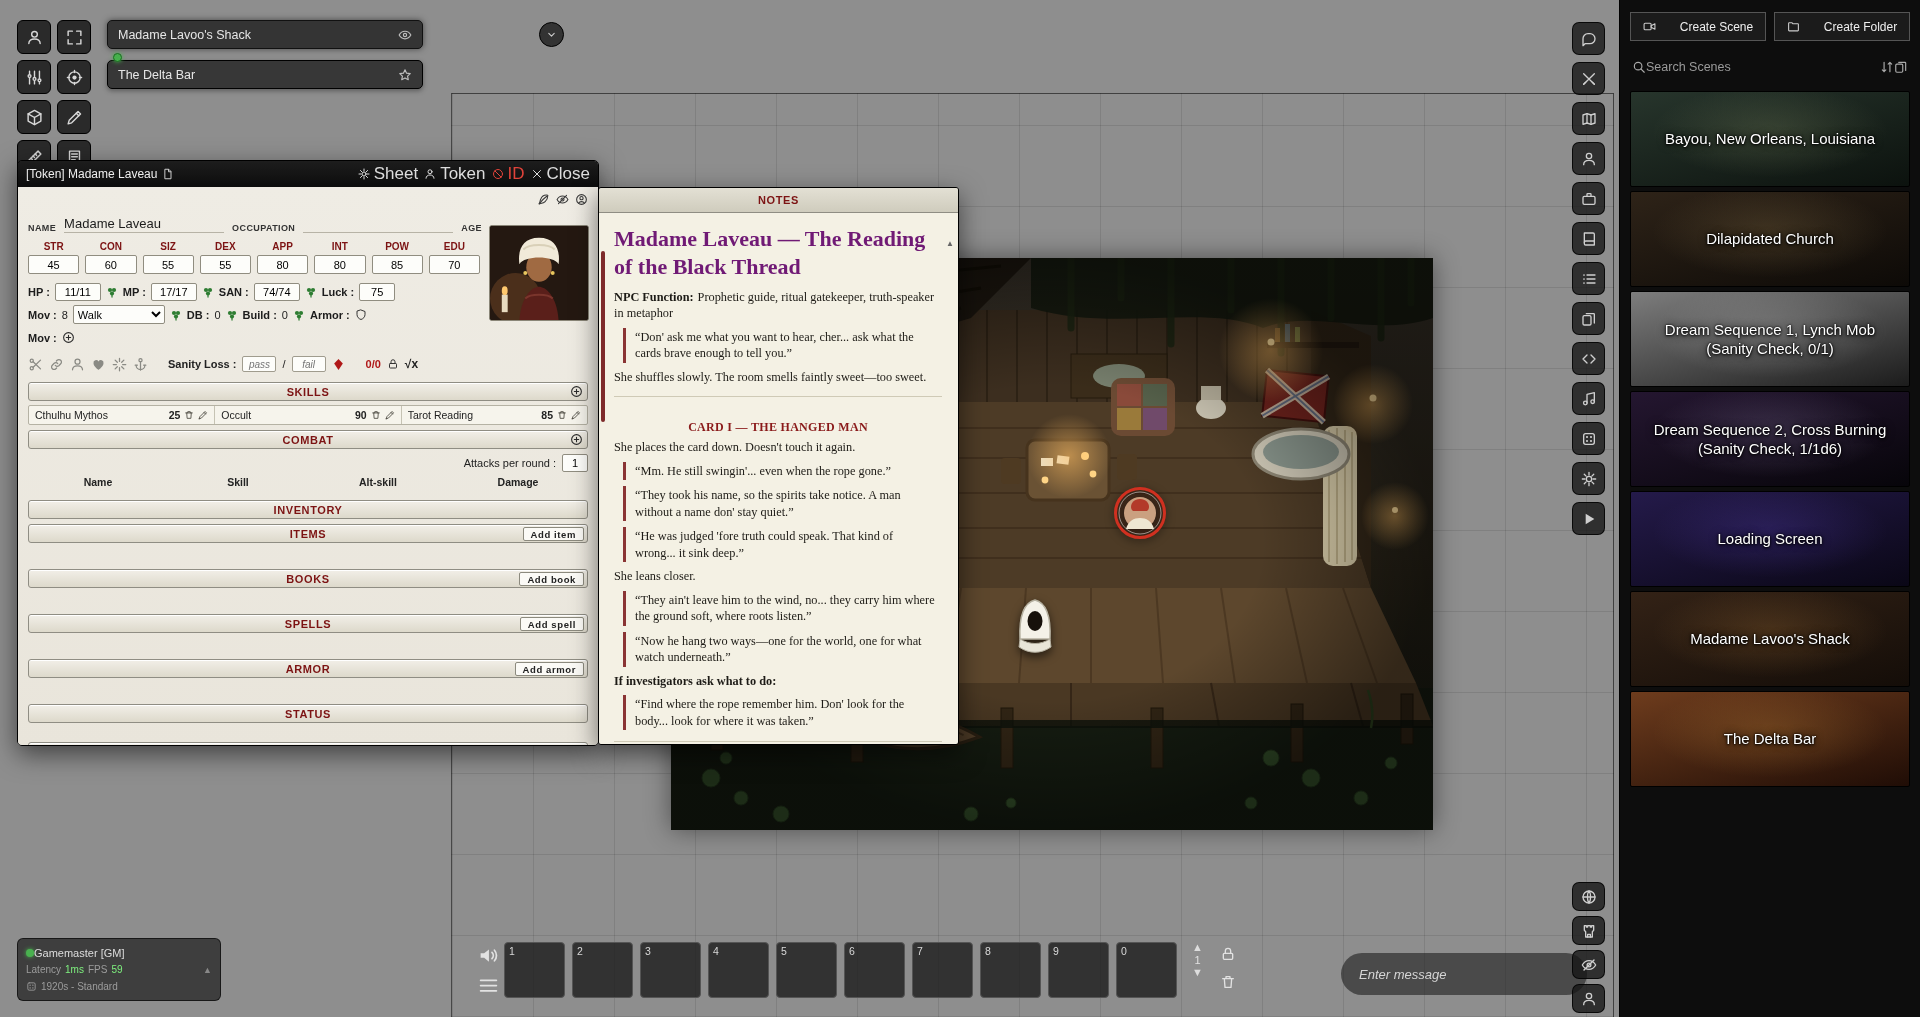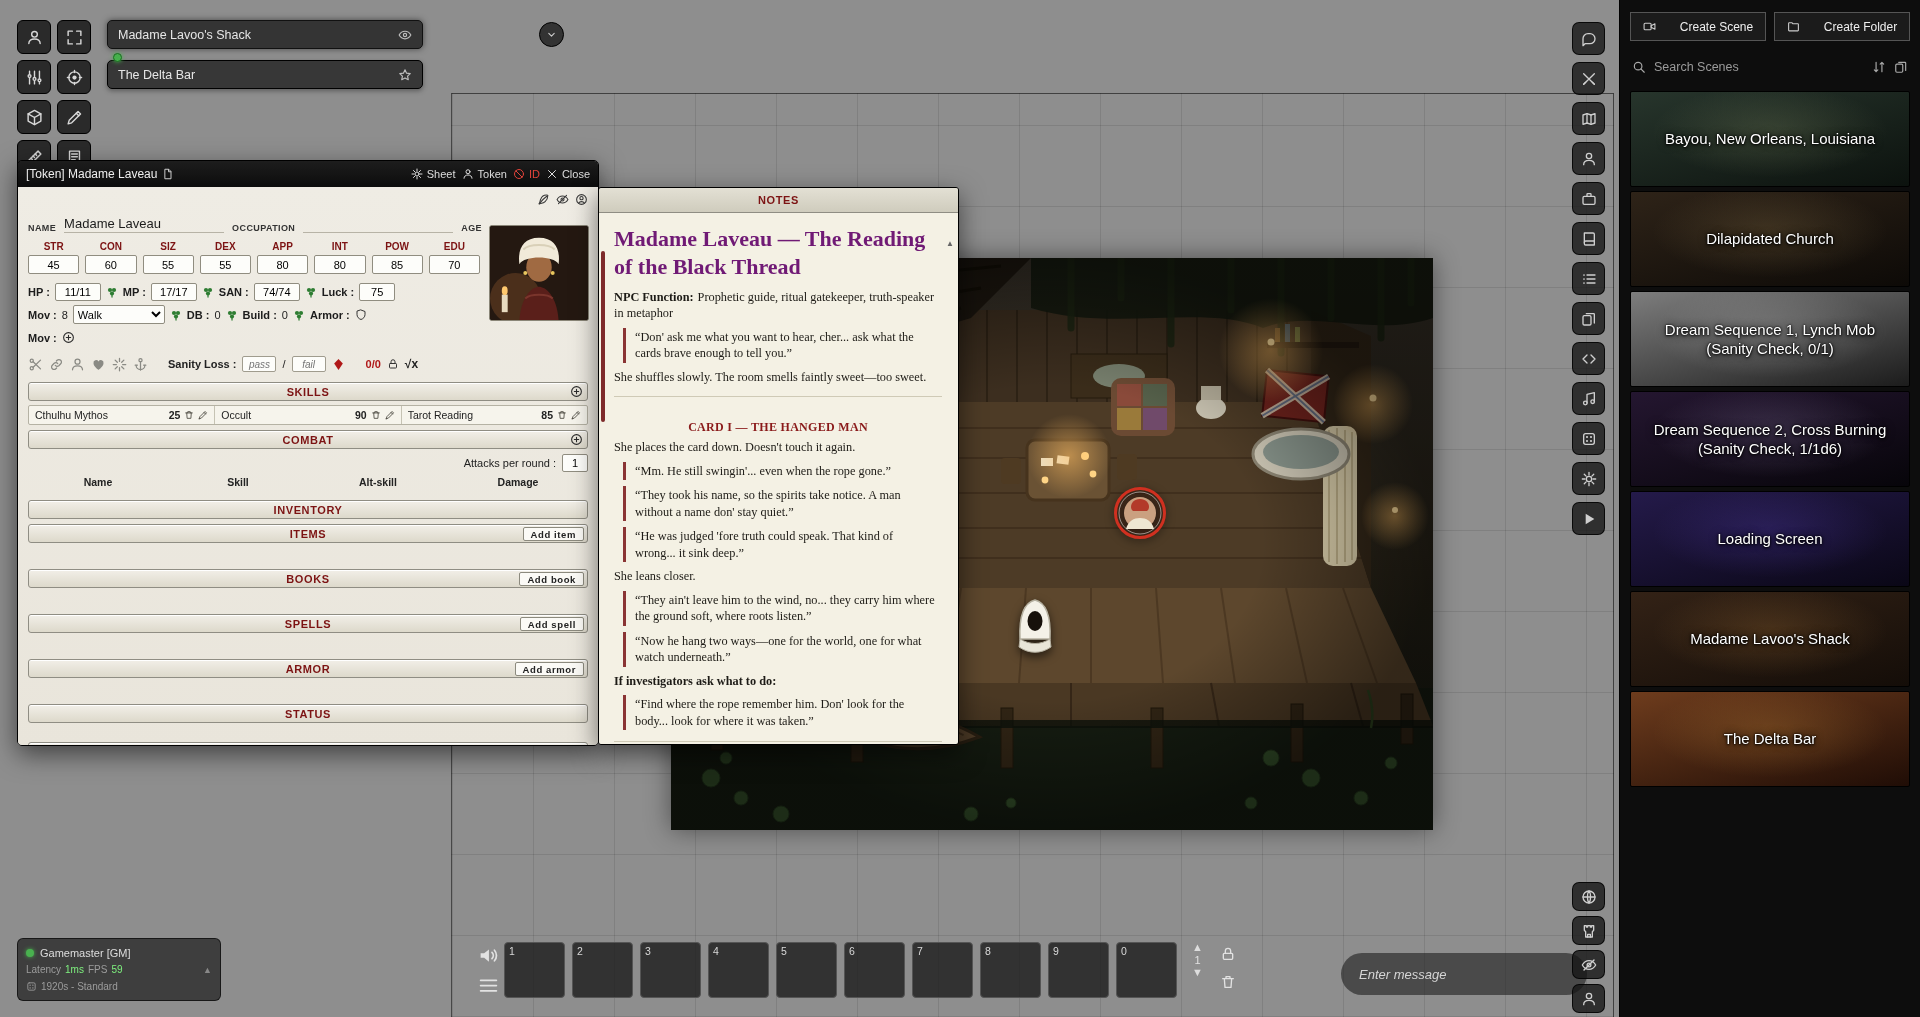--- a/index.html
+++ b/index.html
@@ -38,21 +38,21 @@
   .nav-caret [data-icon]{width:13px;height:13px}
   .presence-dot{position:absolute;left:6px;top:33px;width:9px;height:9px;border-radius:50%;
     background:#46b14c;border:1px solid #1c6a22;box-shadow:0 0 4px #46b14c}
 
   
   .window{position:absolute;border:1px solid #000;border-radius:5px;overflow:hidden;
     box-shadow:0 8px 26px rgba(0,0,0,.55);z-index:30}
   .window-header{height:26px;background:linear-gradient(#1d1d1d,#0c0c0c);color:#eee;display:flex;align-items:center;
     padding:0 8px;font-size:12px;gap:6px}
   .wh-title{flex:1;display:flex;align-items:center;gap:5px;white-space:nowrap;overflow:hidden}
-  .wh-btn{display:flex;align-items:center;gap:4px;color:#ddd;font-size:11px;white-space:nowrap}
+  .wh-btn{display:flex;align-items:center;gap:4px;color:#ddd;font-size:17px;white-space:nowrap}
   .wh-btn [data-icon]{width:12px;height:12px}
   .wh-btn.danger{color:#e0433a}
   .mini-icon{width:12px;height:12px;color:#ccc}
 
   
   .sheet{left:17px;top:160px;width:582px;height:586px}
   .sheet-body{position:relative;height:560px;background:linear-gradient(#efece4,#e9e5db);padding:20px 10px;
     font-size:11px;color:#222}
   .sheet input,.sheet select{font-family:"Liberation Sans",sans-serif}
   .id-row{display:flex;align-items:flex-end;gap:8px;height:26px;margin-right:66px}
@@ -134,21 +134,21 @@
   .lockcol [data-icon]{width:16px;height:16px}
 
   
   .chat-input{position:absolute;left:1341px;top:953px;width:246px;height:42px;border-radius:21px;z-index:20;
     background:rgba(18,18,18,.55);border:none;outline:none;color:#e6e6e6;font-size:13px;font-style:italic;padding:16px 18px}
   .chat-input::placeholder{color:#d5d5d5;font-style:italic}
 
   
   .players{position:absolute;left:17px;top:938px;width:204px;background:rgba(22,22,22,.66);border:1px solid rgba(0,0,0,.6);
     border-radius:6px;padding:5px 8px;z-index:20;color:#ddd}
-  .p-row{display:flex;align-items:center;gap:6px;height:17px;font-size:11px}
+  .p-row{display:flex;align-items:center;height:17px;font-size:11px}
   .p-dot{width:8px;height:8px;border-radius:50%;background:#49b14f;box-shadow:0 0 4px #49b14f}
   .p-sub{font-size:10px;color:#9c9c9c;gap:4px}
   .p-green{color:#7ef07e}
   .p-caret{margin-left:auto;color:#888;font-size:9px}
   .p-sys-icon{width:11px;height:11px;color:#999}
 
   
   .tabstrip{position:absolute;left:1572px;top:22px;width:34px;z-index:40;display:flex;flex-direction:column;gap:7px}
   .tabstrip.bottom{top:882px;gap:5px}
   .tab-btn{width:33px;height:33px;border-radius:7px;background:rgba(20,20,20,.78);border:1px solid rgba(0,0,0,.8);
@@ -156,21 +156,21 @@
   .tabstrip.bottom .tab-btn{height:29px}
   .tab-btn [data-icon]{width:16px;height:16px}
 
   
   .sidebar{position:absolute;right:0;top:0;width:301px;height:1017px;background:#0d0d0d;border-left:1px solid #000;
     padding:12px 10px;z-index:50;color:#ddd}
   .sb-buttons{display:flex;gap:8px}
   .sb-btn{flex:1;height:29px;background:#1b1b1b;border:1px solid #555;border-radius:0;color:#eee;font-size:12px;
     display:flex;align-items:center;justify-content:center;gap:24px}
   .sb-btn [data-icon]{width:13px;height:13px;color:#ccc}
-  .sb-search{display:flex;align-items:center;gap:8px;margin:14px 2px 12px;height:24px}
+  .sb-search{display:flex;align-items:center;gap:0;margin:14px 2px 12px;height:24px}
   .sb-search [data-icon]{width:14px;height:14px;color:#aaa}
   .sb-search input{flex:1;background:transparent;border:none;outline:none;color:#ddd;font-size:12.5px}
   .sb-search input::placeholder{color:#9a9a9a}
   .scene-item{position:relative;height:96px;margin-bottom:4px;border:1px solid #000;border-radius:2px;
     display:flex;align-items:center;justify-content:center;text-align:center;padding:0 14px;overflow:hidden}
   .scene-name{color:#fff;font-size:15px;line-height:1.3;text-shadow:0 1px 3px #000,0 0 8px #000,0 0 2px #000}
 </style>
 </head>
 <body>
 

